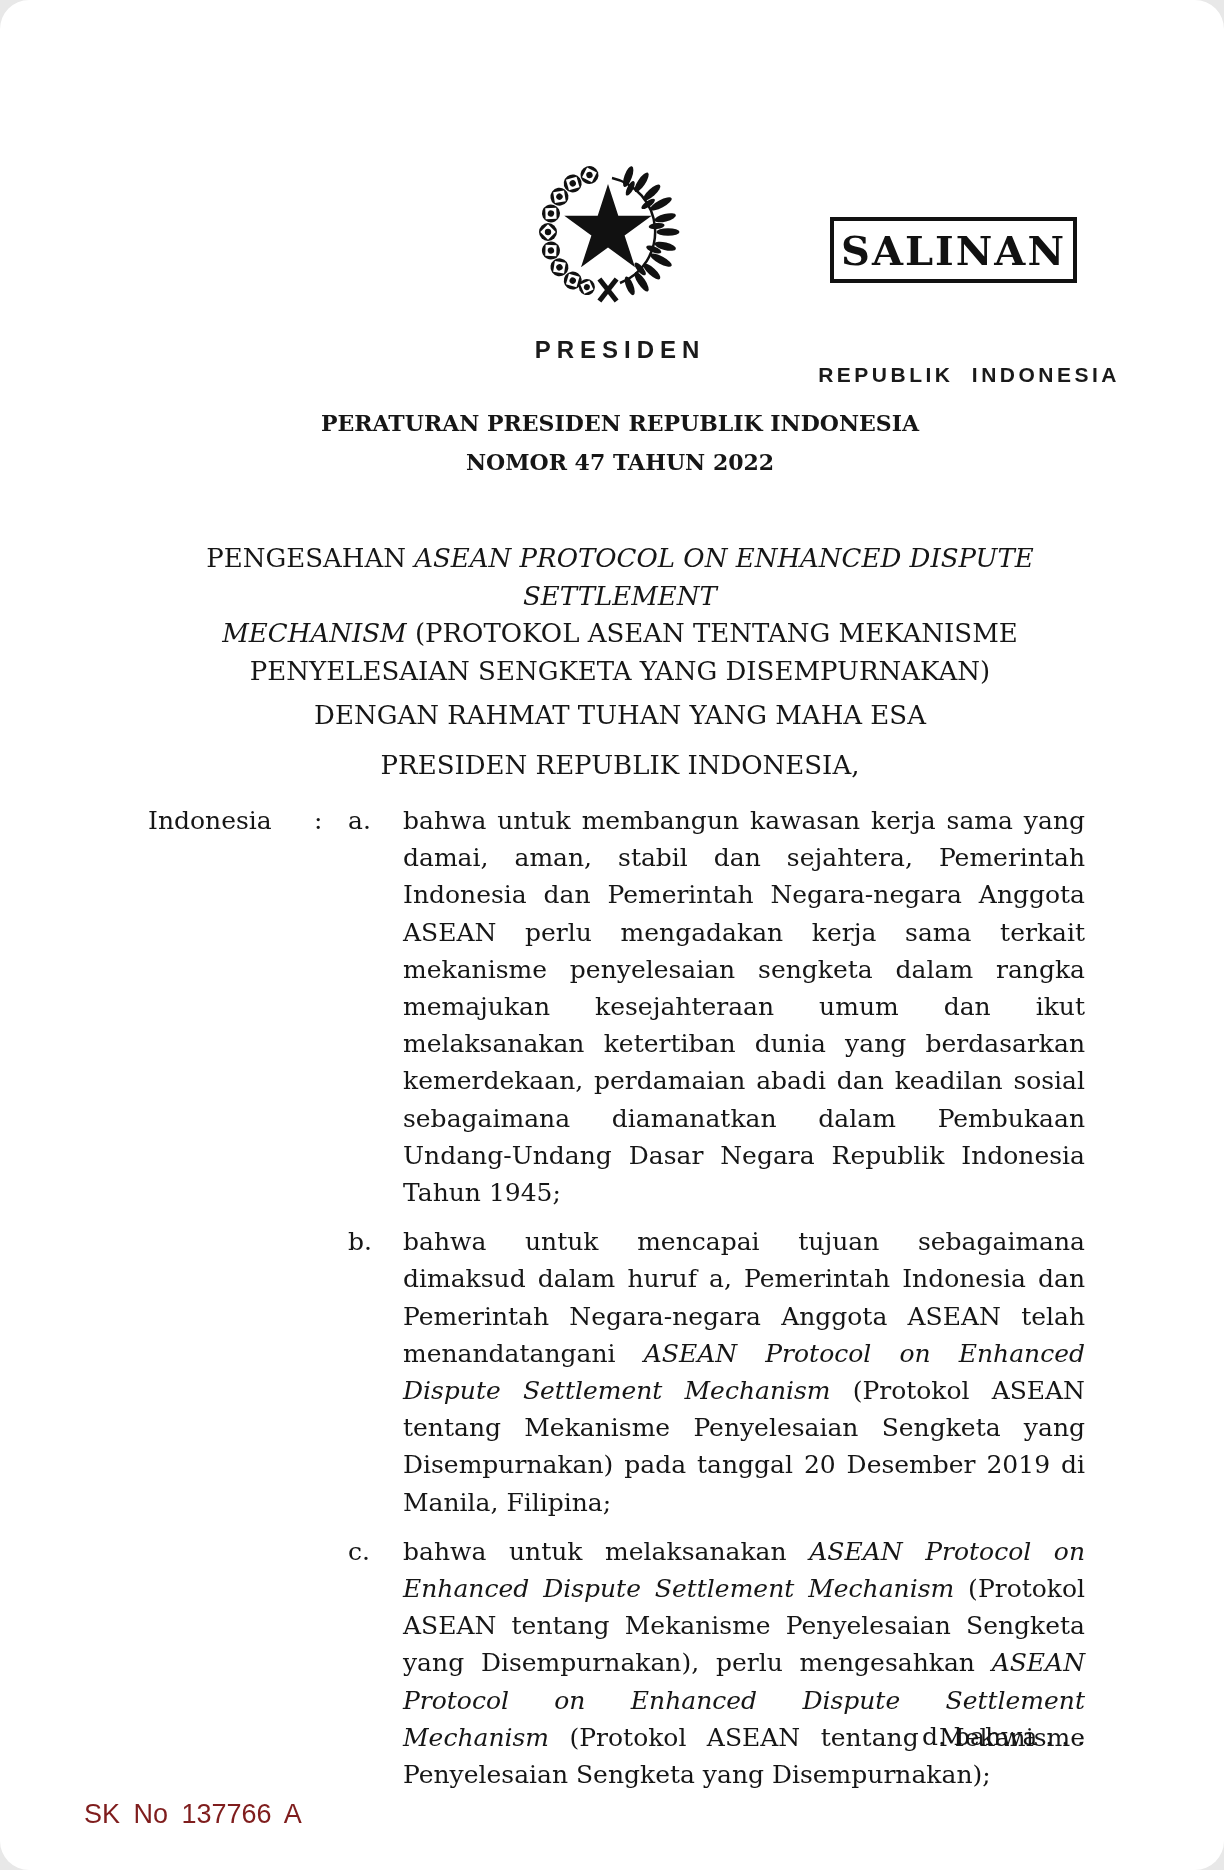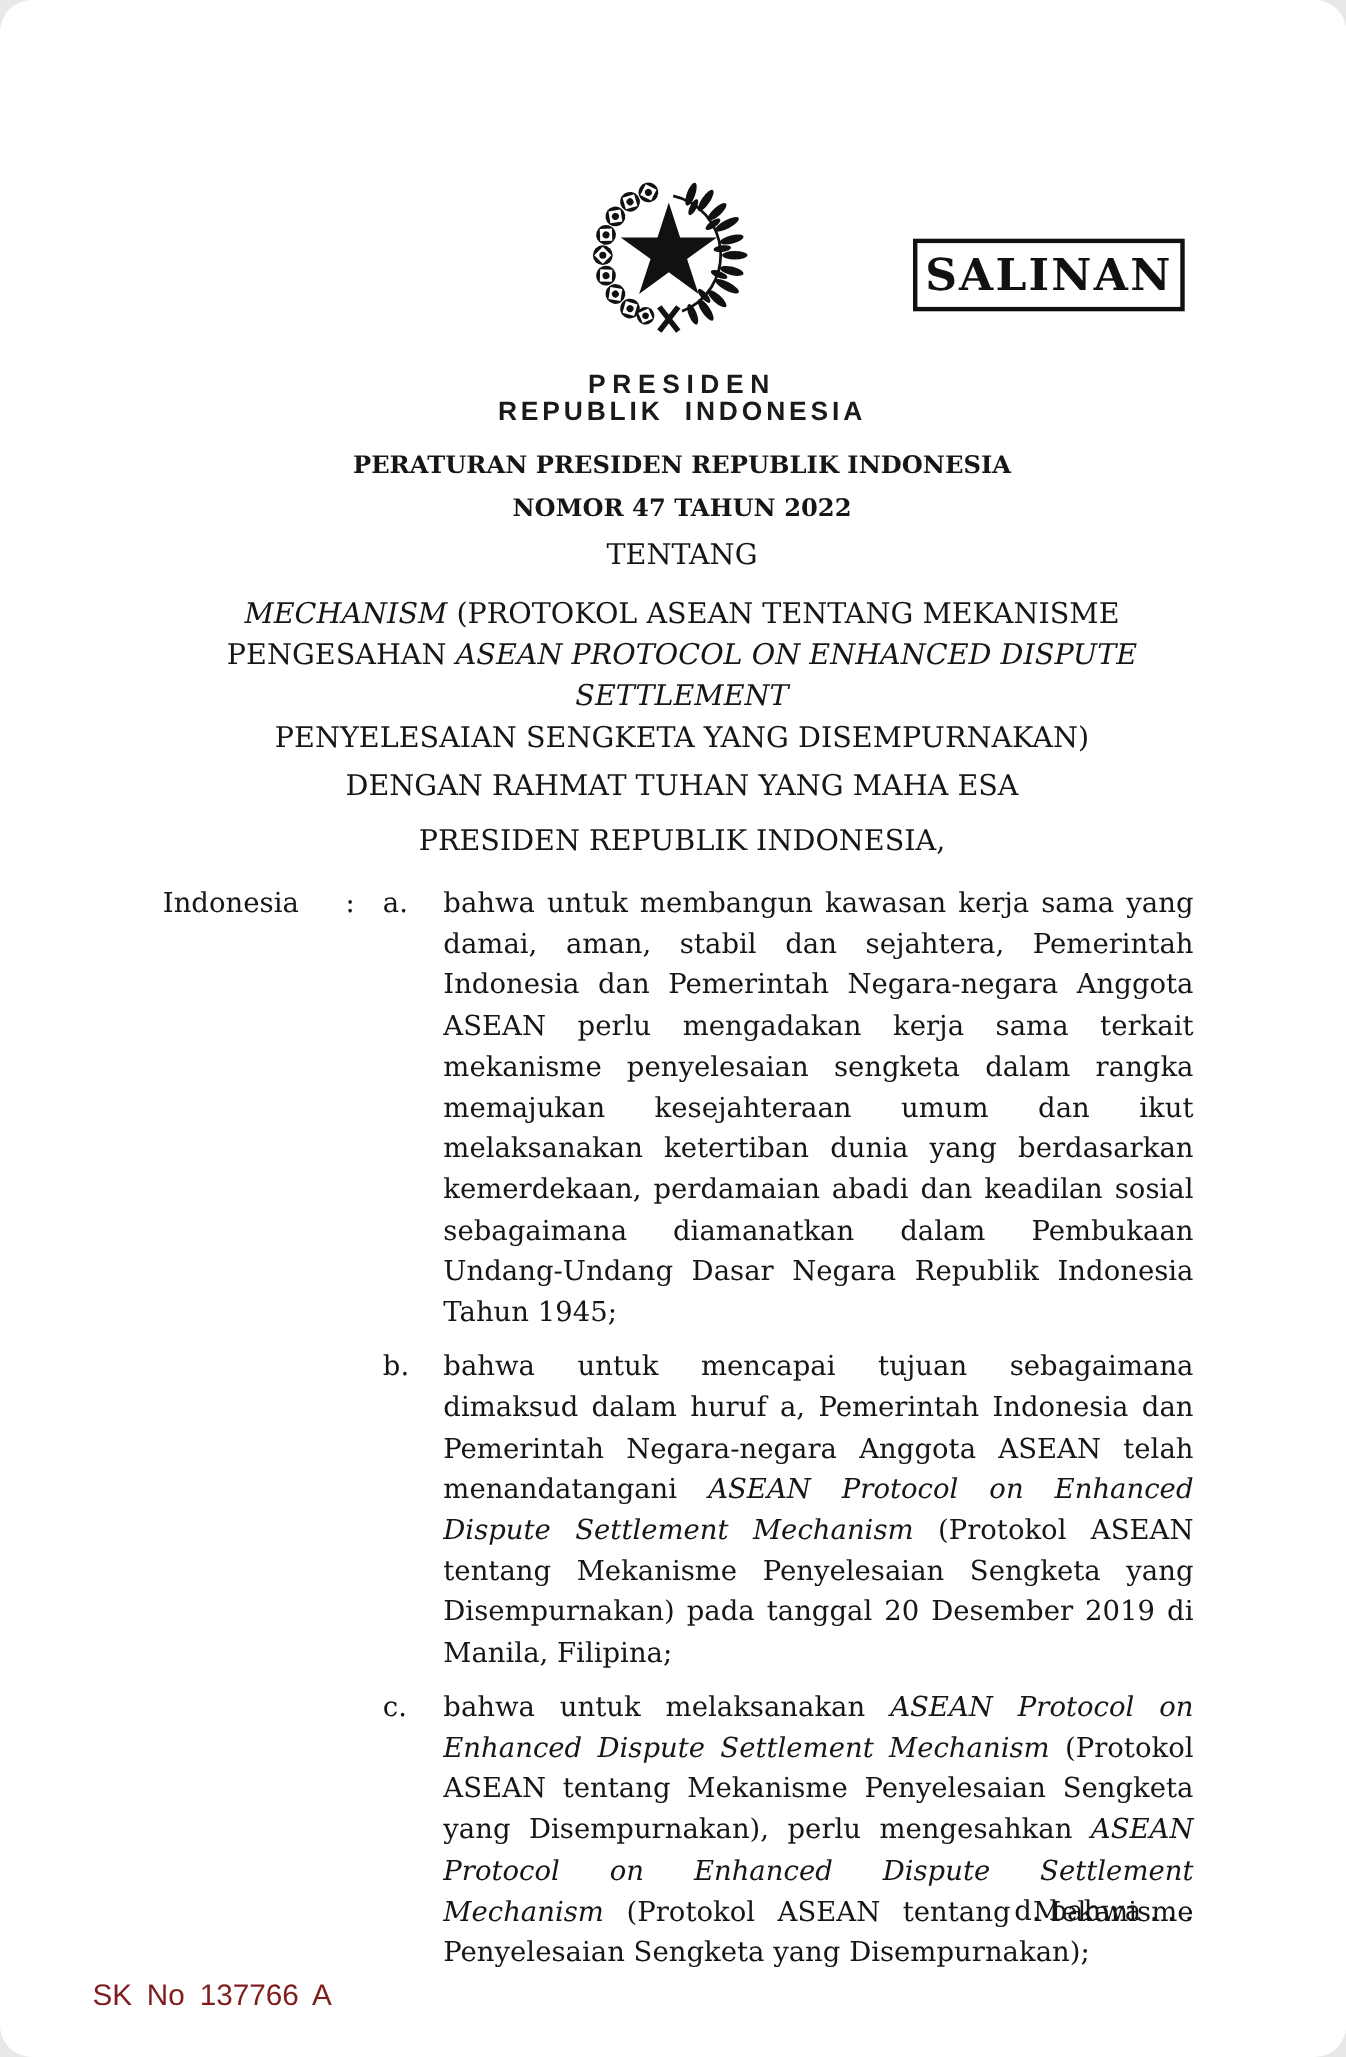--- a/index.html
+++ b/index.html
@@ -42,21 +42,21 @@
     width: 1000px;
     text-align: center;
   }
   #letterhead {
     top: 337px;
     font-family: "Liberation Sans", sans-serif;
     font-weight: bold;
     color: #1a1a1a;
   }
   #letterhead .lh1 { font-size: 24px; letter-spacing: 6px; line-height: 25px; }
-  #letterhead .lh2 { font-size: 24px; letter-spacing: 3.5px; word-spacing: 9px; line-height: 25px; }
+  #letterhead .lh2 { font-size: 21px; letter-spacing: 3.5px; word-spacing: 9px; line-height: 25px; text-align: right; }
 
   #reg-title { top: 404px; font-size: 22px; line-height: 39px; font-weight: bold; }
   #tentang   { top: 490px; font-size: 26px; }
   #subject   { top: 540px; font-size: 26px; line-height: 37.5px; }
   #preamble  { top: 690px; font-size: 26px; line-height: 50px; }
 
   .seg-italic { font-style: italic; }
 
   
   #menimbang {
@@ -193,25 +193,24 @@
   <div id="letterhead" class="head-col">
     <div class="lh1">PRESIDEN</div>
     <div class="lh2">REPUBLIK INDONESIA</div>
   </div>
 
   <div id="reg-title" class="head-col">
     <div>PERATURAN PRESIDEN REPUBLIK INDONESIA</div>
     <div>NOMOR 47 TAHUN 2022</div>
   </div>
 
-  <div id="tentang" class="head-col">TENTANG</div>
 
   <div id="subject" class="head-col">
+      <div><span>PENGESAHAN </span><span class="seg-italic">ASEAN PROTOCOL ON ENHANCED DISPUTE SETTLEMENT</span></div>
       <div><span class="seg-italic">MECHANISM </span><span>(PROTOKOL ASEAN TENTANG MEKANISME</span></div>
-      <div><span>PENGESAHAN </span><span class="seg-italic">ASEAN PROTOCOL ON ENHANCED DISPUTE SETTLEMENT</span></div>
       <div><span>PENYELESAIAN SENGKETA YANG DISEMPURNAKAN)</span></div>
     </div>
 
   <div id="preamble" class="head-col">
     <div>DENGAN RAHMAT TUHAN YANG MAHA ESA</div>
     <div>PRESIDEN REPUBLIK INDONESIA,</div>
   </div>
 
   <div id="menimbang">
     <div class="c-label">Indonesia</div>

